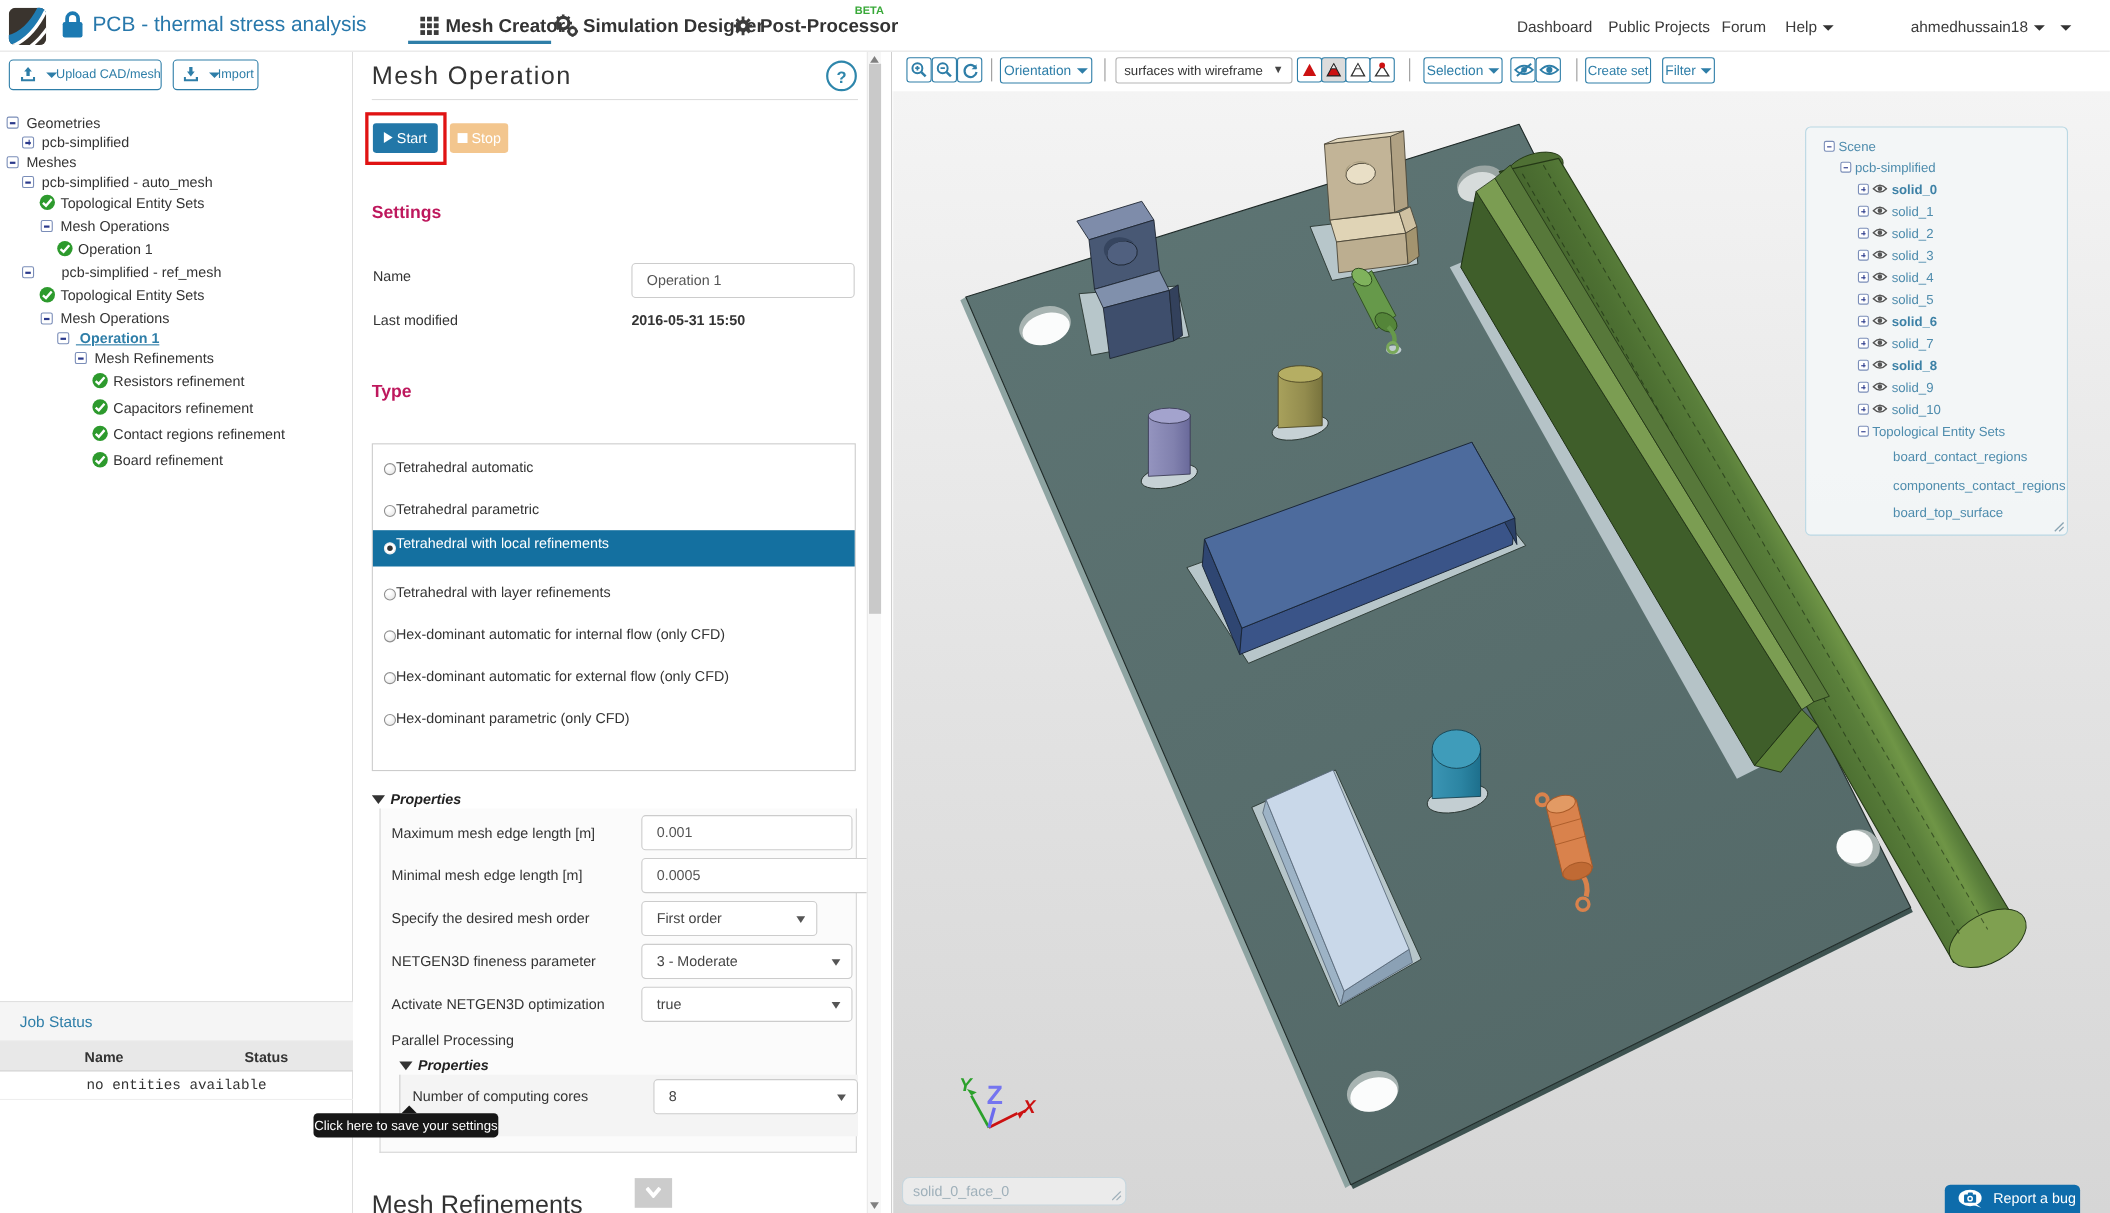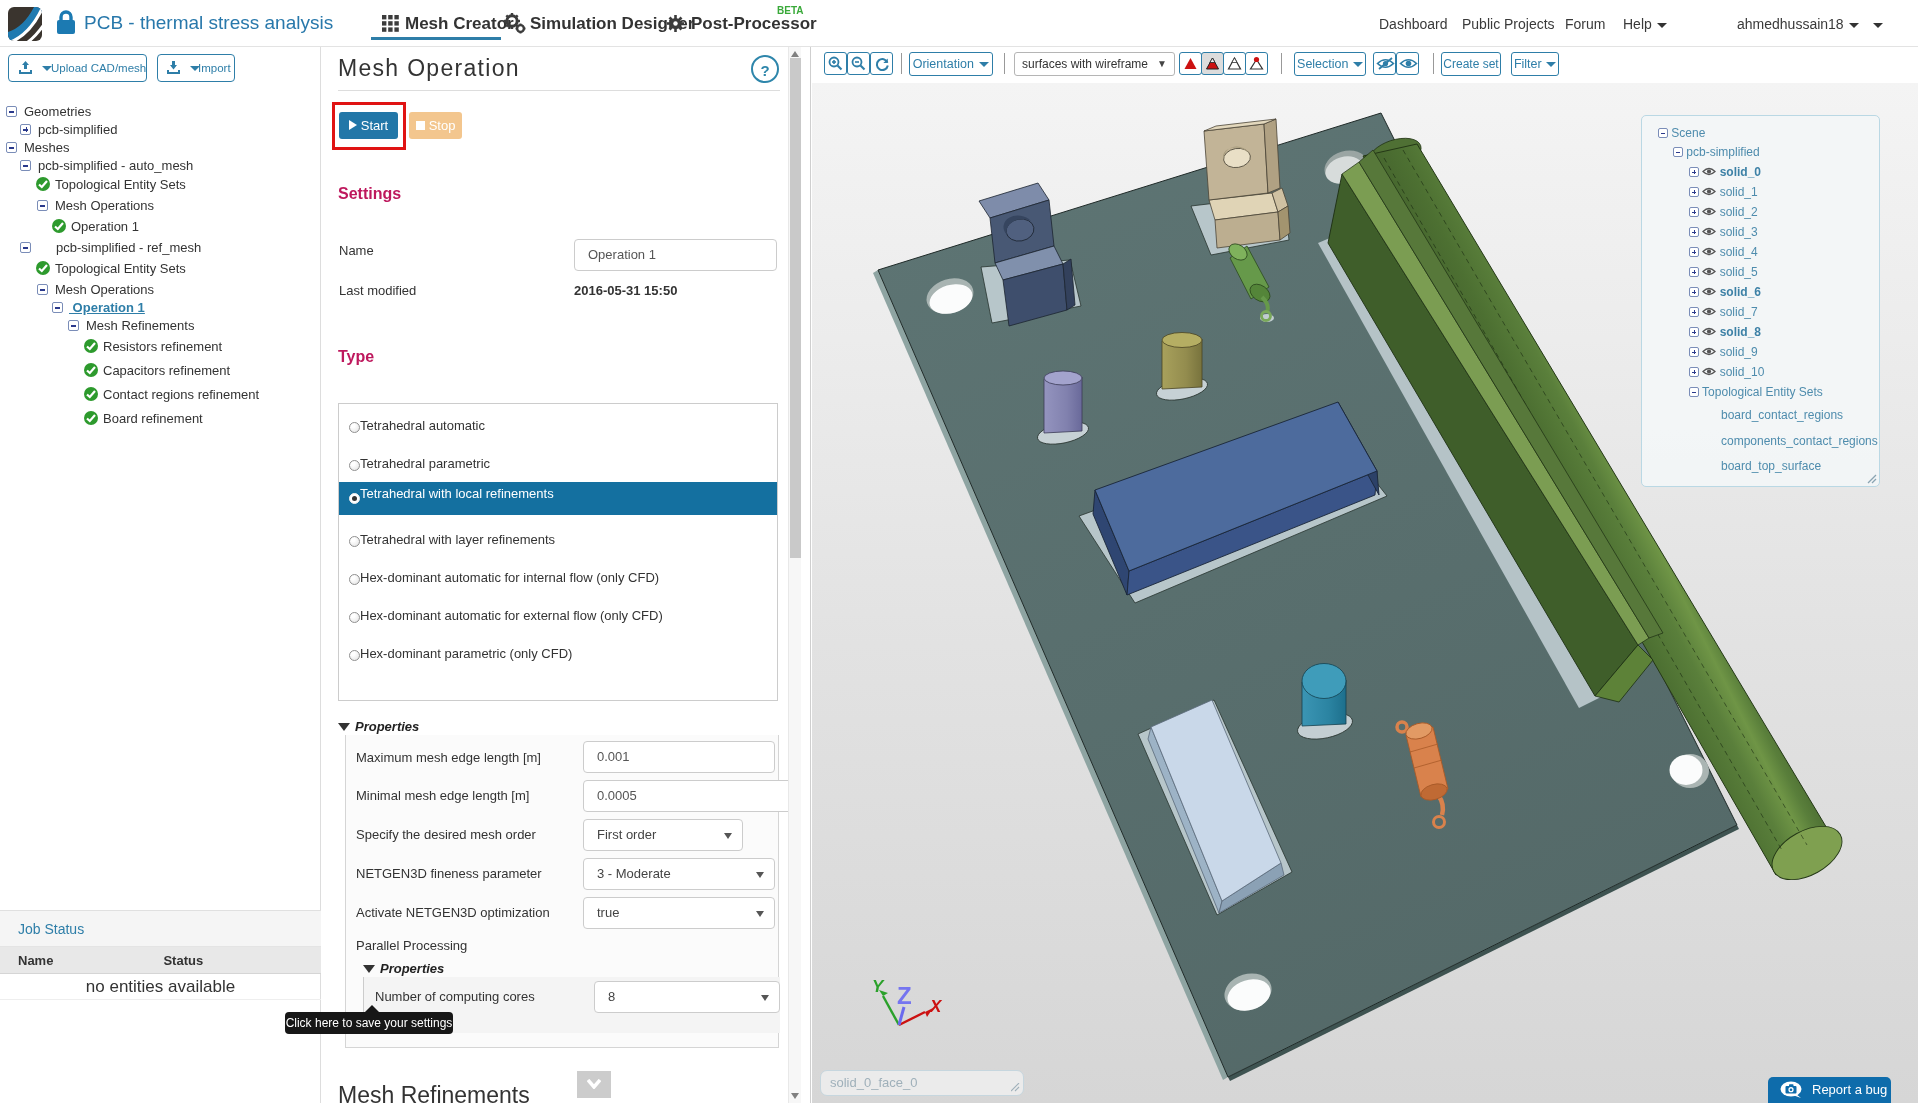--- a/index.html
+++ b/index.html
@@ -24,22 +24,22 @@
 .pm { display:inline-block; width:11px; height:11px; border:1px solid #7a8db8; border-radius:2px;
   background:#fff; position:relative; vertical-align:-1px; }
 .pm i { position:absolute; left:2px; right:2px; top:4px; height:1.5px; background:#2b3a8c; }
 .pm.p b { position:absolute; left:4.5px; top:2px; bottom:2px; width:1.5px; background:#2b3a8c; }
 .chk { display:inline-block; width:14px; height:14px; border-radius:50%; background:#2d9a2d;
   position:relative; vertical-align:-2px; }
 .chk svg { position:absolute; left:2px; top:3px; }
 #jobs { position:absolute; left:0; top:863px; width:321px; }
 #jobs .jh { height:37px; background:#f5f5f5; border-top:1px solid #e0e0e0; border-bottom:1px solid #e4e4e4;
   color:#2e7ea8; font-size:14px; line-height:37px; padding-left:18px; }
-#jobs .th { height:27px; background:#e8e8e8; border-bottom:1px solid #d5d5d5; font-size:13px; font-weight:bold; }
-#jobs .nr { height:26px; font-size:17px; text-align:center; line-height:26px; border-bottom:1px solid #eee; }
+#jobs .th { height:27px; background:#e8e8e8; border-bottom:1px solid #d5d5d5; font-size:13px; font-weight:bold;text-align:center; }
+#jobs .nr { height:26px; font-size:13px; text-align:center; line-height:26px; border-bottom:1px solid #eee;font-family:Liberation Mono, monospace; }
 
 #mid { position:absolute; left:321px; top:47px; width:467px; height:1056px; background:#fff; overflow:hidden; }
 #mid h1 { position:absolute; left:17px; top:8px; font-size:23px; font-weight:normal; color:#333; }
 .sect { position:absolute; left:17px; font-size:16px; font-weight:bold; color:#be185d; }
 .lbl { position:absolute; left:18px; font-size:13px; color:#333; }
 .ibox { position:absolute; height:32px; border:1px solid #ccc; border-radius:4px; background:#fff;
   font-size:13px; color:#555; line-height:30px; padding-left:13px; }
 .selbox { position:absolute; height:32px; border:1px solid #ccc; border-radius:4px; background:#fff;
   font-size:13px; color:#444; line-height:30px; padding-left:13px; }
 .selbox .sc { position:absolute; right:10px; top:13px; width:0; height:0;

